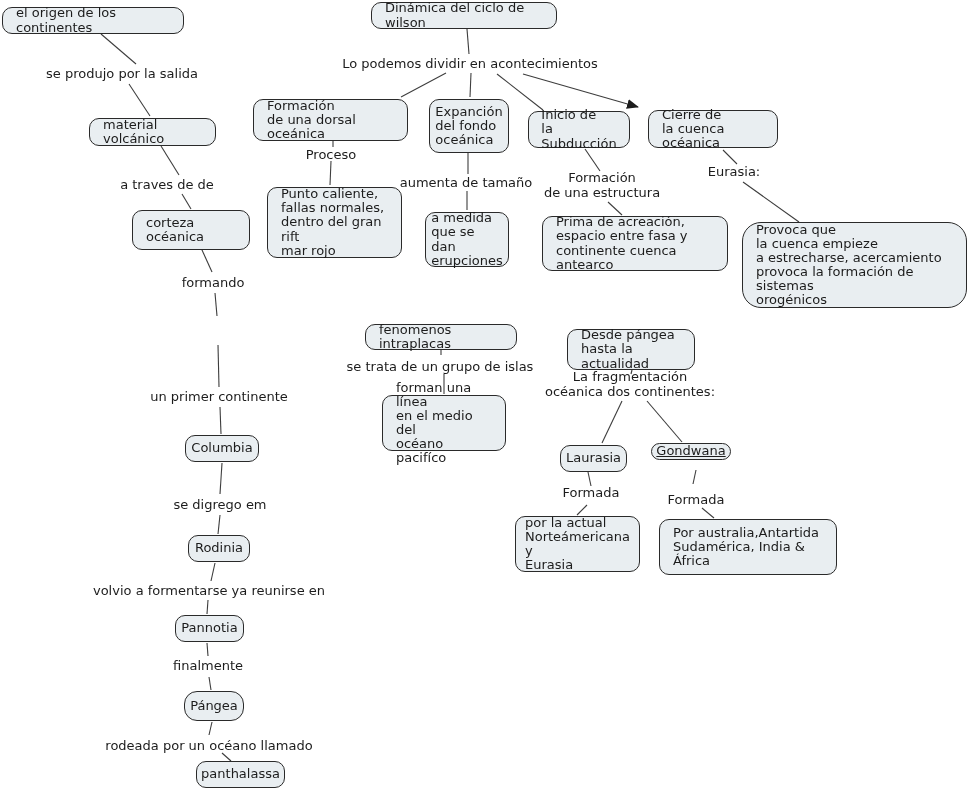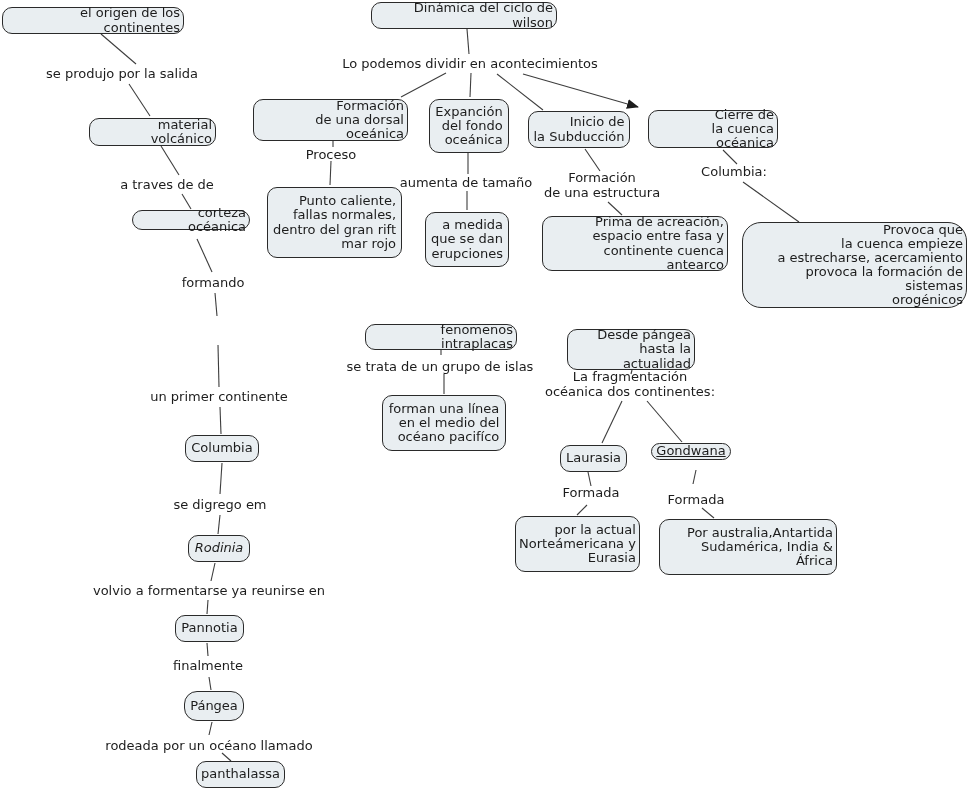--- a/index.html
+++ b/index.html
@@ -6,22 +6,22 @@
   .stage{
     position:relative;width:968px;height:791px;background:#ffffff;
     font-family:"DejaVu Sans","Liberation Sans",sans-serif;
     color:#1c1c1c;overflow:hidden;
   }
   .edges{position:absolute;left:0;top:0;width:968px;height:791px;}
   .node{
     position:absolute;box-sizing:border-box;
     background:#e9eef1;border:1px solid #2a2a2a;border-radius:10px;
     display:flex;align-items:center;justify-content:center;
-    text-align:right;font-size:13px;line-height:1.08;
-    white-space:pre-line;padding:2px 3px;
+    text-align:left;font-size:13px;line-height:1.08;
+    white-space:pre-line;padding:2px 13px;
   }
   .label{
     position:absolute;transform:translate(-50%,-50%);
     font-size:13px;line-height:1.12;white-space:pre-line;text-align:center;
   }
 </style>
 </head>
 <body>
 
 <div class="stage" id="stage">
@@ -66,23 +66,23 @@
       <line x1="622" y1="401" x2="602" y2="443" stroke="#3d3d3d" stroke-width="1.1"></line>
       <line x1="647" y1="401" x2="682" y2="442" stroke="#3d3d3d" stroke-width="1.1"></line>
       <line x1="588" y1="472" x2="591" y2="486" stroke="#3d3d3d" stroke-width="1.1"></line>
       <line x1="587" y1="505" x2="577" y2="515" stroke="#3d3d3d" stroke-width="1.1"></line>
       <line x1="696" y1="470" x2="693" y2="484" stroke="#3d3d3d" stroke-width="1.1"></line>
       <line x1="702" y1="508" x2="714" y2="518" stroke="#3d3d3d" stroke-width="1.1"></line>
     </svg>
 <div class="node" style="left: 2px; top: 7px; width: 182px; height: 27px;">el origen de los continentes</div>
     <div class="node" style="left: 371px; top: 2px; width: 186px; height: 27px;">Dinámica del ciclo de wilson</div>
     <div class="node" style="left: 89px; top: 118px; width: 127px; height: 28px;">material volcánico</div>
-    <div class="node" style="left: 132px; top: 210px; width: 118px; height: 20px;">corteza océanica</div>
+    <div class="node" style="left: 132px; top: 210px; width: 118px; height: 40px;">corteza océanica</div>
     <div class="node" style="left: 185px; top: 435px; width: 74px; height: 27px;">Columbia</div>
-    <div class="node" style="left: 188px; top: 535px; width: 62px; height: 27px; font-style: italic;">Rodinia</div>
+    <div class="node" style="left: 188px; top: 535px; width: 62px; height: 27px;">Rodinia</div>
     <div class="node" style="left: 175px; top: 615px; width: 69px; height: 27px;">Pannotia</div>
     <div class="node" style="left: 184px; top: 691px; width: 60px; height: 30px; border-radius: 13px;">Pángea</div>
     <div class="node" style="left: 196px; top: 761px; width: 89px; height: 27px;">panthalassa</div>
     <div class="node" style="left: 253px; top: 99px; width: 155px; height: 42px;">Formación
 de una dorsal oceánica</div>
     <div class="node" style="left: 429px; top: 99px; width: 80px; height: 54px;">Expanción
 del fondo
 oceánica</div>
     <div class="node" style="left: 528px; top: 111px; width: 102px; height: 37px;">Inicio de
 la Subducción</div>
@@ -122,19 +122,19 @@
     <div class="label" style="left: 219px; top: 397px;">un primer continente</div>
     <div class="label" style="left: 220px; top: 505px;">se digrego em</div>
     <div class="label" style="left: 209px; top: 591px;">volvio a formentarse ya reunirse en</div>
     <div class="label" style="left: 208px; top: 666px;">finalmente</div>
     <div class="label" style="left: 209px; top: 746px;">rodeada por un océano llamado</div>
     <div class="label" style="left: 470px; top: 64px;">Lo podemos dividir en acontecimientos</div>
     <div class="label" style="left: 331px; top: 155px;">Proceso</div>
     <div class="label" style="left: 466px; top: 183px;">aumenta de tamaño</div>
     <div class="label" style="left: 602px; top: 186px;">Formación
 de una estructura</div>
-    <div class="label" style="left: 734px; top: 172px;">Columbia:</div>
+    <div class="label" style="left: 734px; top: 172px;">Eurasia:</div>
     <div class="label" style="left: 440px; top: 367px;">se trata de un grupo de islas</div>
     <div class="label" style="left: 630px; top: 385px;">La fragmentación
 océanica dos continentes:</div>
     <div class="label" style="left: 591px; top: 493px;">Formada</div>
     <div class="label" style="left: 696px; top: 500px;">Formada</div>
   </div>
 
 </body></html>

